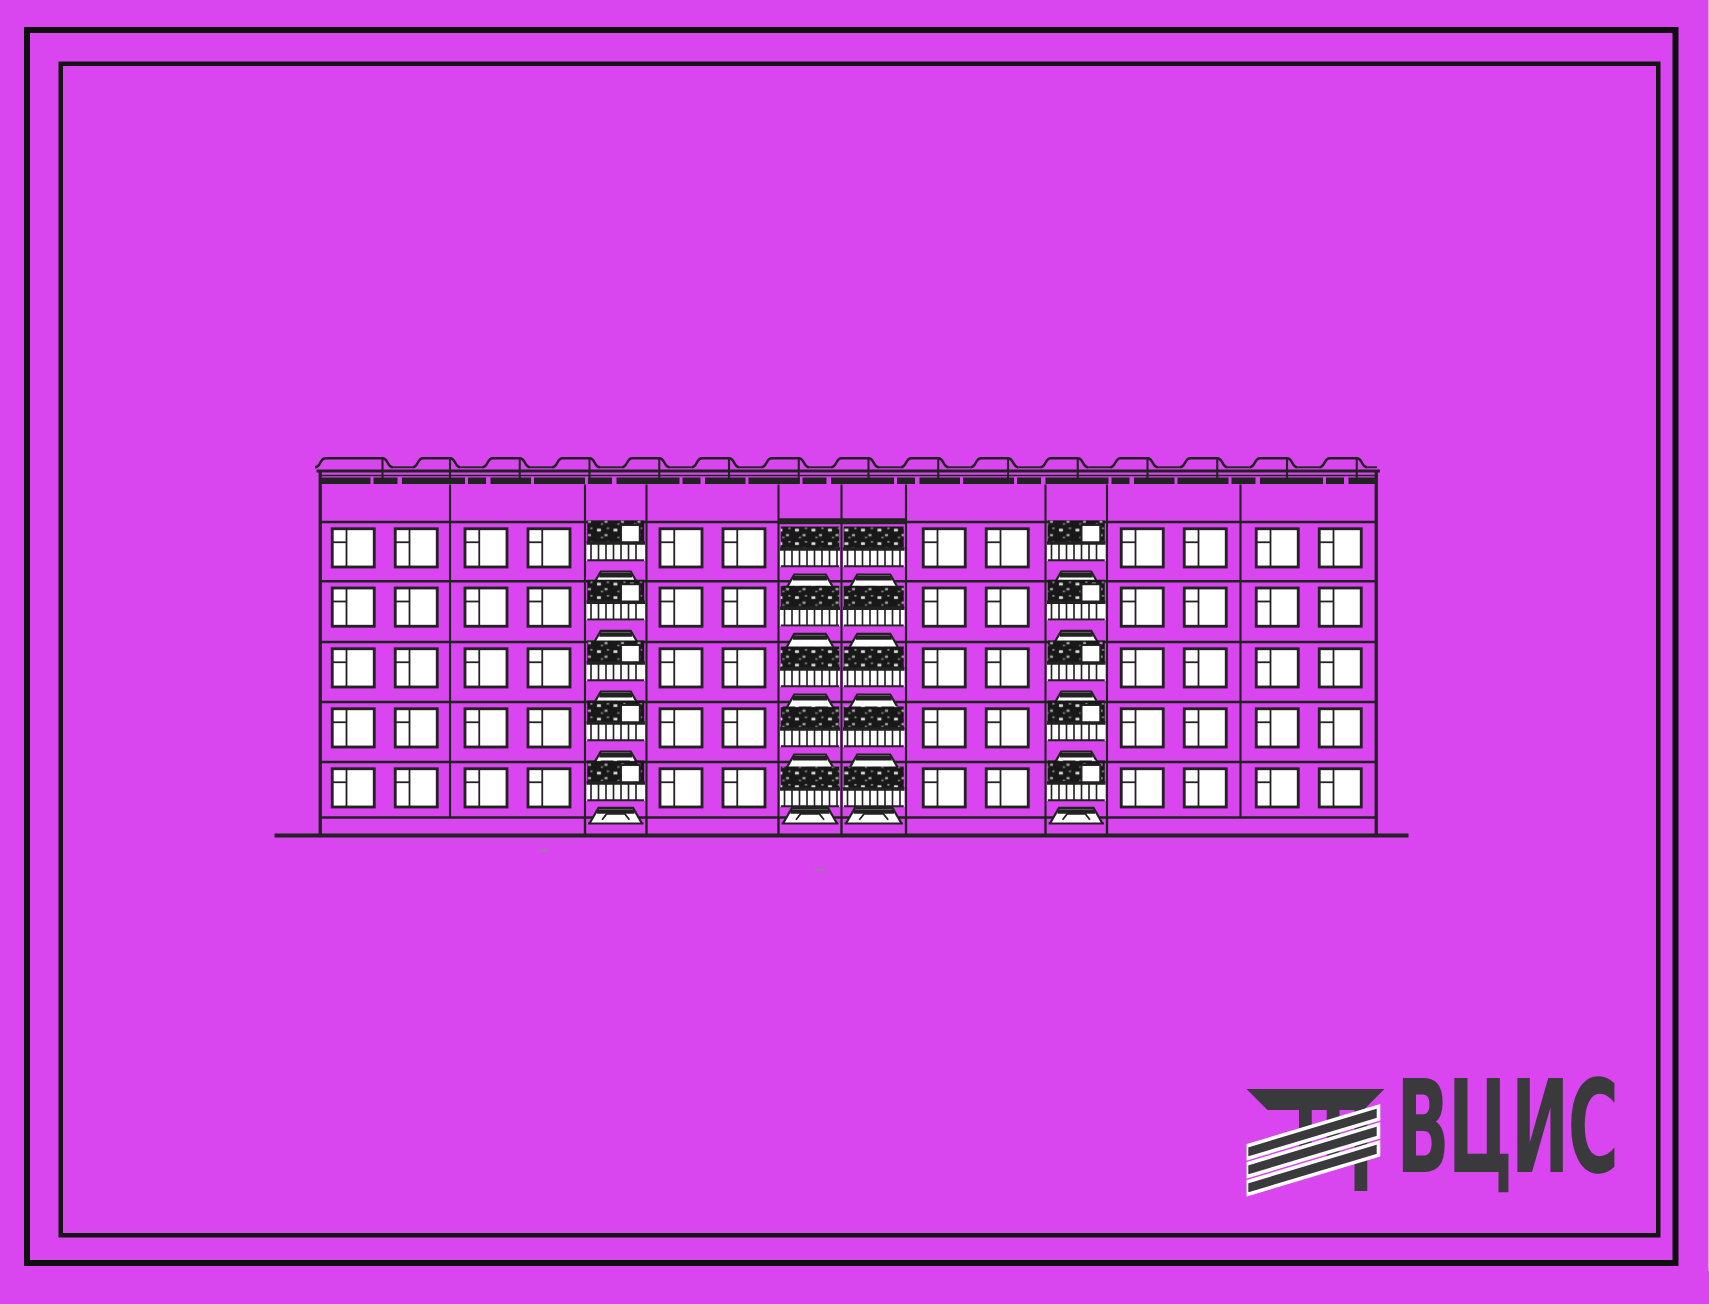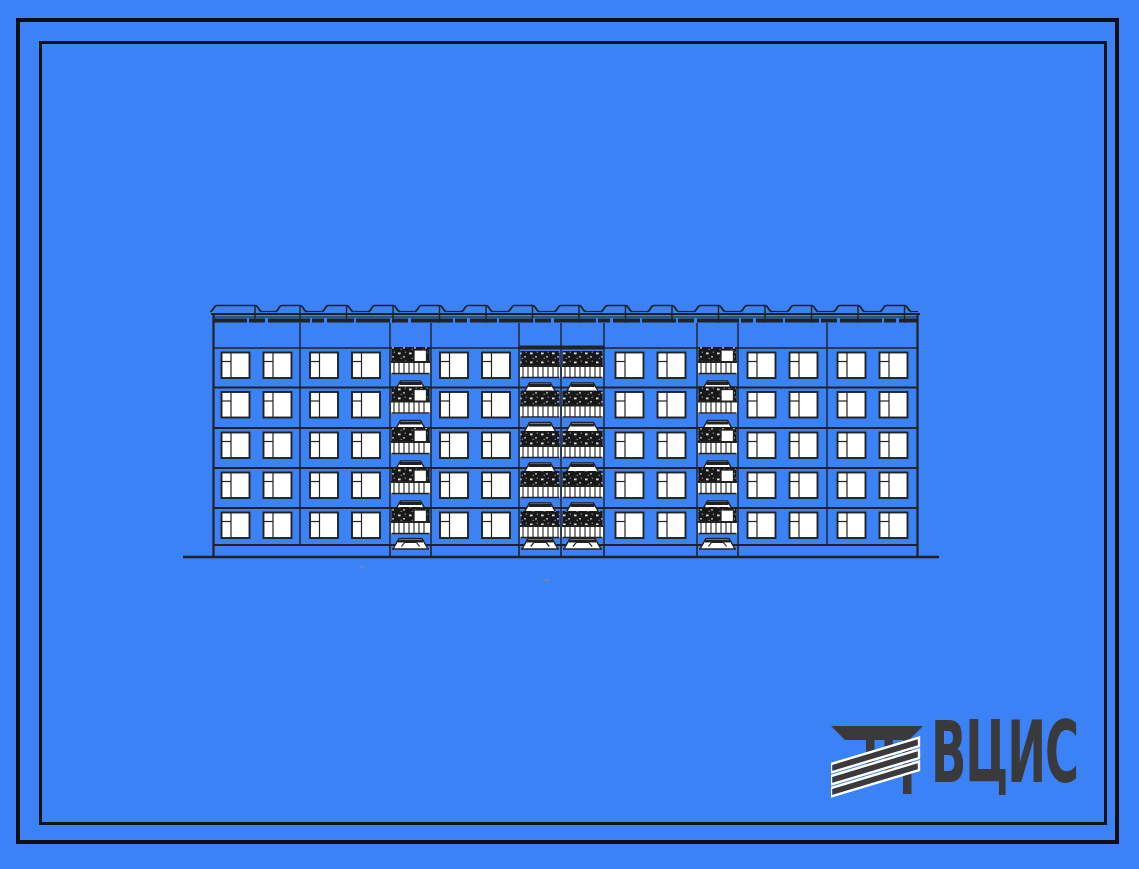--- a/index.html
+++ b/index.html
@@ -1,17 +1,17 @@
 <!DOCTYPE html>
 <html><head>
 <meta charset="utf-8">
 <style>
   html,body{margin:0;padding:0;background:#e8e8e8;}
   .page{
-    position:relative;width:1139px;height:869px;background:#3b82f6;
+    position:relative;width:1139px;height:869px;background:#d946ef;
     overflow:hidden;font-family:"Liberation Sans",sans-serif;
   }
   .outer-frame{
     position:absolute;left:16px;top:18px;width:1103px;height:826px;
     border:4px solid #0f0f0f;box-sizing:border-box;
   }
   .inner-frame{
     position:absolute;left:39px;top:41px;width:1068px;height:784px;
     border:3px solid #141414;box-sizing:border-box;
   }

